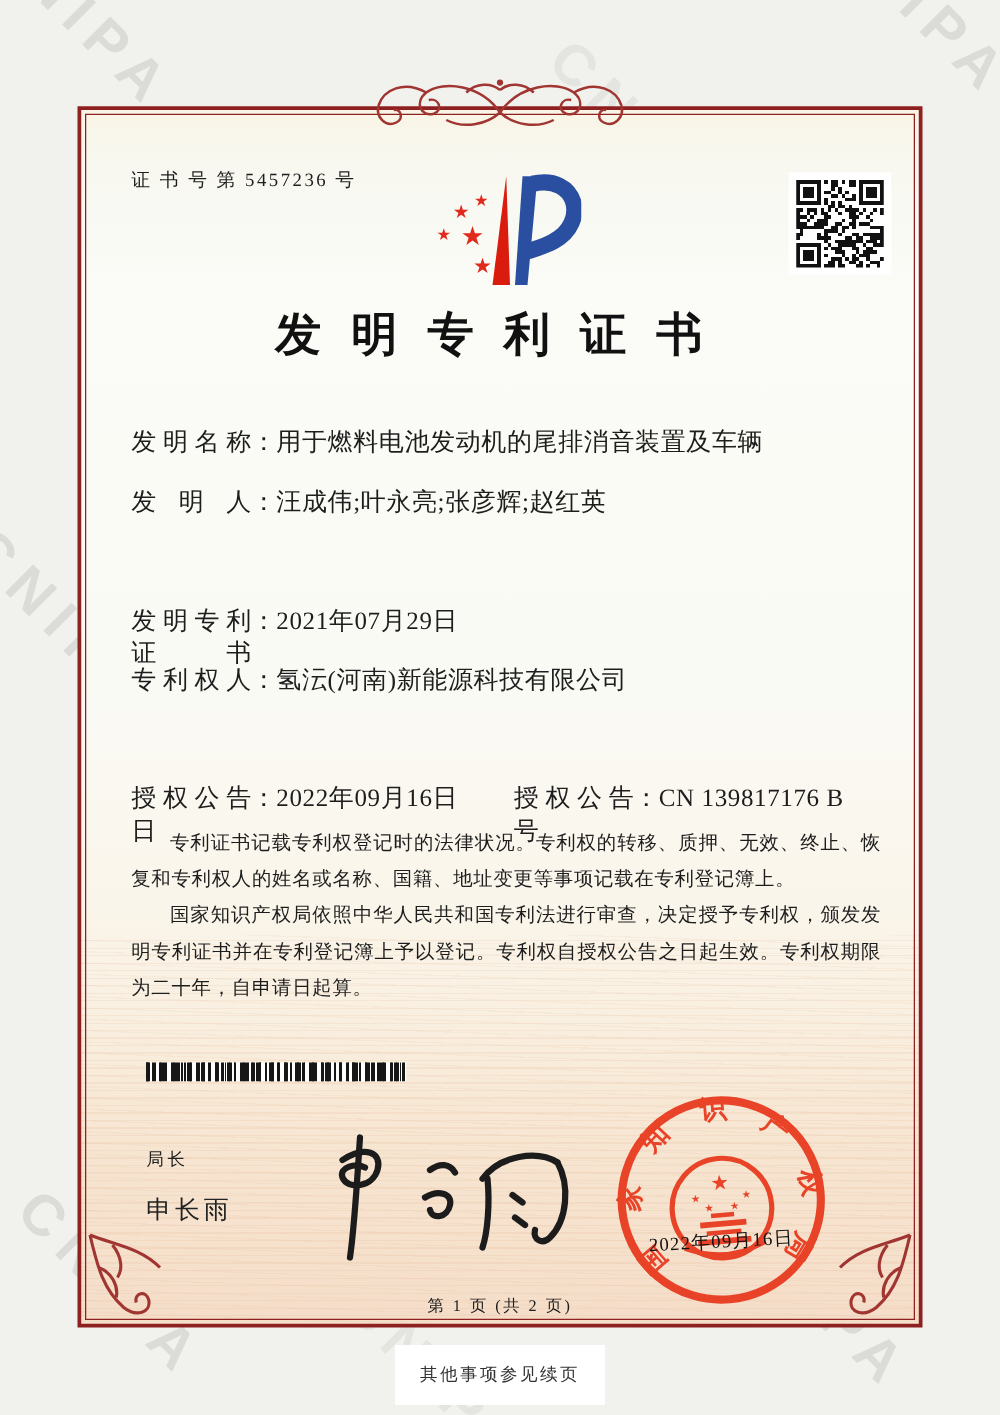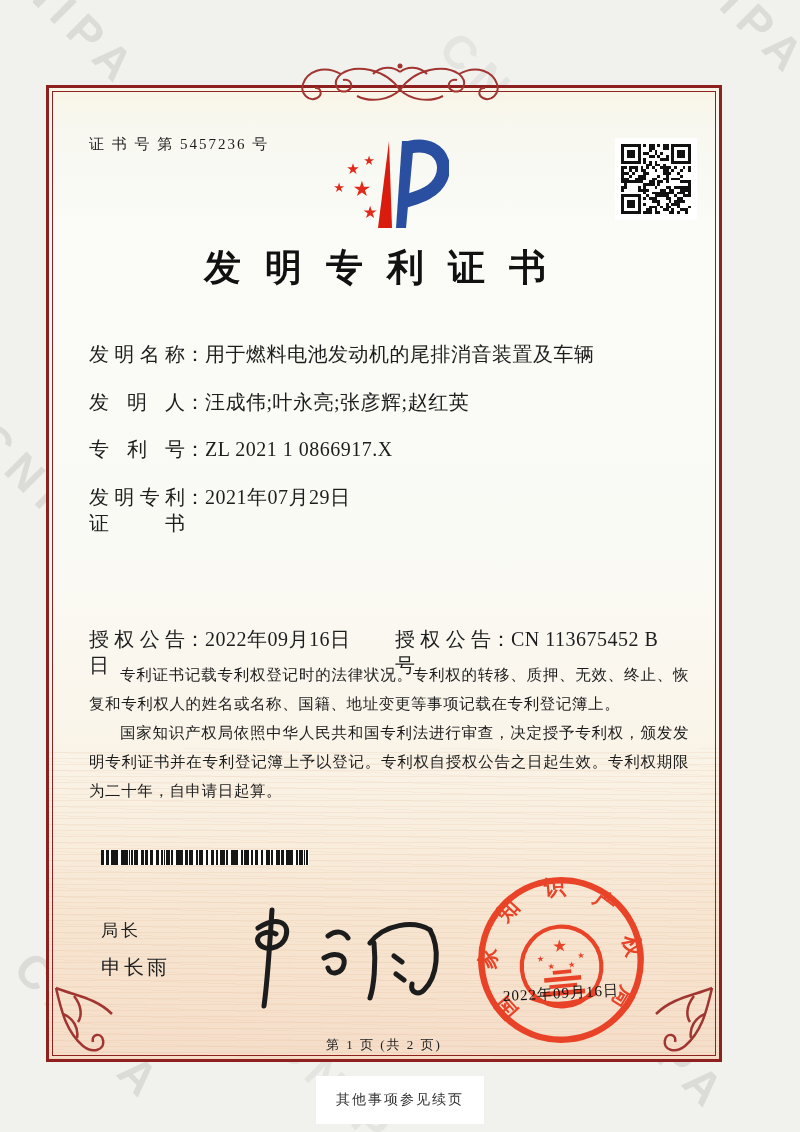--- a/index.html
+++ b/index.html
@@ -6,21 +6,21 @@
   body{width:800px;height:1132px;position:relative;overflow:hidden;
        background:#f1f1ee;font-family:"Liberation Serif","DejaVu Serif",serif;color:#1d1d1d;}
   .page{position:absolute;inset:0;overflow:hidden;}
 
   
   .wm{position:absolute;font-family:"Liberation Sans","DejaVu Sans",sans-serif;
       font-size:46px;font-weight:bold;letter-spacing:10px;color:rgba(176,176,170,.34);
       transform:rotate(45deg);white-space:nowrap;pointer-events:none;z-index:0;}
 
   
-  .frame{position:absolute;left:46px;top:85px;width:676px;height:977px;box-sizing:border-box;
+  .frame{position:absolute;left:62px;top:85px;width:676px;height:977px;box-sizing:border-box;
          border:3px solid #8e2020;z-index:1;
          background:linear-gradient(180deg,#f9f5e6 0px,#f8f8f1 45px,#fbfbf7 140px,#fafaf5 470px,#faf5ea 640px,#f9efe0 730px,#f7e6d2 820px,#f5ddc8 977px);}
   .frame-inner{position:absolute;inset:3px;border:1px solid #8e2020;pointer-events:none;z-index:2;}
   .waves{position:absolute;left:0;right:0;top:660px;bottom:0;z-index:1;opacity:.5;
          background:repeating-linear-gradient(0deg,rgba(216,158,118,.25) 0 1px,rgba(255,255,255,0) 1px 6px),
                     repeating-linear-gradient(2deg,rgba(216,158,118,.15) 0 1px,rgba(255,255,255,0) 1px 9px);}
 
   .cert-no{position:absolute;left:40px;top:47px;font-size:15px;letter-spacing:2px;z-index:3;}
 
   .logo{position:absolute;left:276px;top:48px;width:124px;height:98px;z-index:3;}
@@ -42,21 +42,21 @@
          text-align:justify;letter-spacing:.6px;z-index:3;}
   .paras p{margin:0;text-indent:2em;}
 
   .barcode{position:absolute;left:52px;top:762px;width:208px;height:15px;z-index:3;
            background:
              repeating-linear-gradient(90deg,#161616 0 2px,rgba(0,0,0,0) 2px 5px),
              repeating-linear-gradient(90deg,#161616 0 1px,rgba(0,0,0,0) 1px 7px),
              repeating-linear-gradient(90deg,#161616 0 3px,rgba(0,0,0,0) 3px 11px);
            background-color:#fdfdfb;}
 
-  .sig-pos{position:absolute;left:52px;top:831px;font-size:17px;letter-spacing:3px;z-index:4;
+  .sig-pos{position:absolute;left:52px;top:831px;font-size:14px;letter-spacing:3px;z-index:4;
            font-family:"Liberation Sans","DejaVu Sans",sans-serif;color:#222;}
   .sig-name{position:absolute;left:52px;top:866px;font-size:20px;letter-spacing:3px;z-index:4;
            font-family:"Liberation Sans","DejaVu Sans",sans-serif;color:#222;}
   .sig-svg{position:absolute;left:175px;top:810px;width:235px;height:115px;z-index:4;}
 
   .seal{position:absolute;left:424px;top:784px;width:176px;height:176px;z-index:4;
         transform:rotate(-5deg);opacity:.93;}
   .seal-date{position:absolute;left:404px;top:896px;width:216px;text-align:center;font-size:15px;
              letter-spacing:1px;color:#111;z-index:5;transform:rotate(-3deg);}
 
@@ -335,30 +335,30 @@
     </div>
 
     <div class="title">发明专利证书</div>
 
     <div class="field-row" style="top:253px">
       <span class="flabel">发明名称</span><span class="fcolon">：</span><span class="fvalue">用于燃料电池发动机的尾排消音装置及车辆</span>
     </div>
     <div class="field-row" style="top:301px">
       <span class="flabel">发明人</span><span class="fcolon">：</span><span class="fvalue">汪成伟;叶永亮;张彦辉;赵红英</span>
     </div>
-    <div class="field-row" style="top:348px">
-      <span class="flabel">专利号</span><span class="fcolon">：</span><span class="fvalue">ZL 2021 1 0866917.X</span>
-    </div>
     <div class="field-row" style="top:396px">
       <span class="flabel">发明专利证书</span><span class="fcolon">：</span><span class="fvalue">2021年07月29日</span>
+    </div>
+    <div class="field-row" style="top:443px">
+      <span class="flabel">专利权人</span><span class="fcolon">：</span><span class="fvalue">氢沄(河南)新能源科技有限公司</span>
     </div>
     <div class="field-row" style="top:538px">
       <span class="flabel">授权公告日</span><span class="fcolon">：</span><span class="fvalue">2022年09月16日</span>
       <span class="pair2">
-        <span class="flabel2">授权公告号</span><span class="fcolon">：</span><span class="fvalue">CN 113675452 B</span>
+        <span class="flabel2">授权公告号</span><span class="fcolon">：</span><span class="fvalue">CN 139817176 B</span>
       </span>
     </div>
 
     <div class="paras">
       <p>专利证书记载专利权登记时的法律状况。专利权的转移、质押、无效、终止、恢复和专利权人的姓名或名称、国籍、地址变更等事项记载在专利登记簿上。</p>
       <p>国家知识产权局依照中华人民共和国专利法进行审查，决定授予专利权，颁发发明专利证书并在专利登记簿上予以登记。专利权自授权公告之日起生效。专利权期限为二十年，自申请日起算。</p>
     </div>
 
     <div class="barcode"></div>
 

